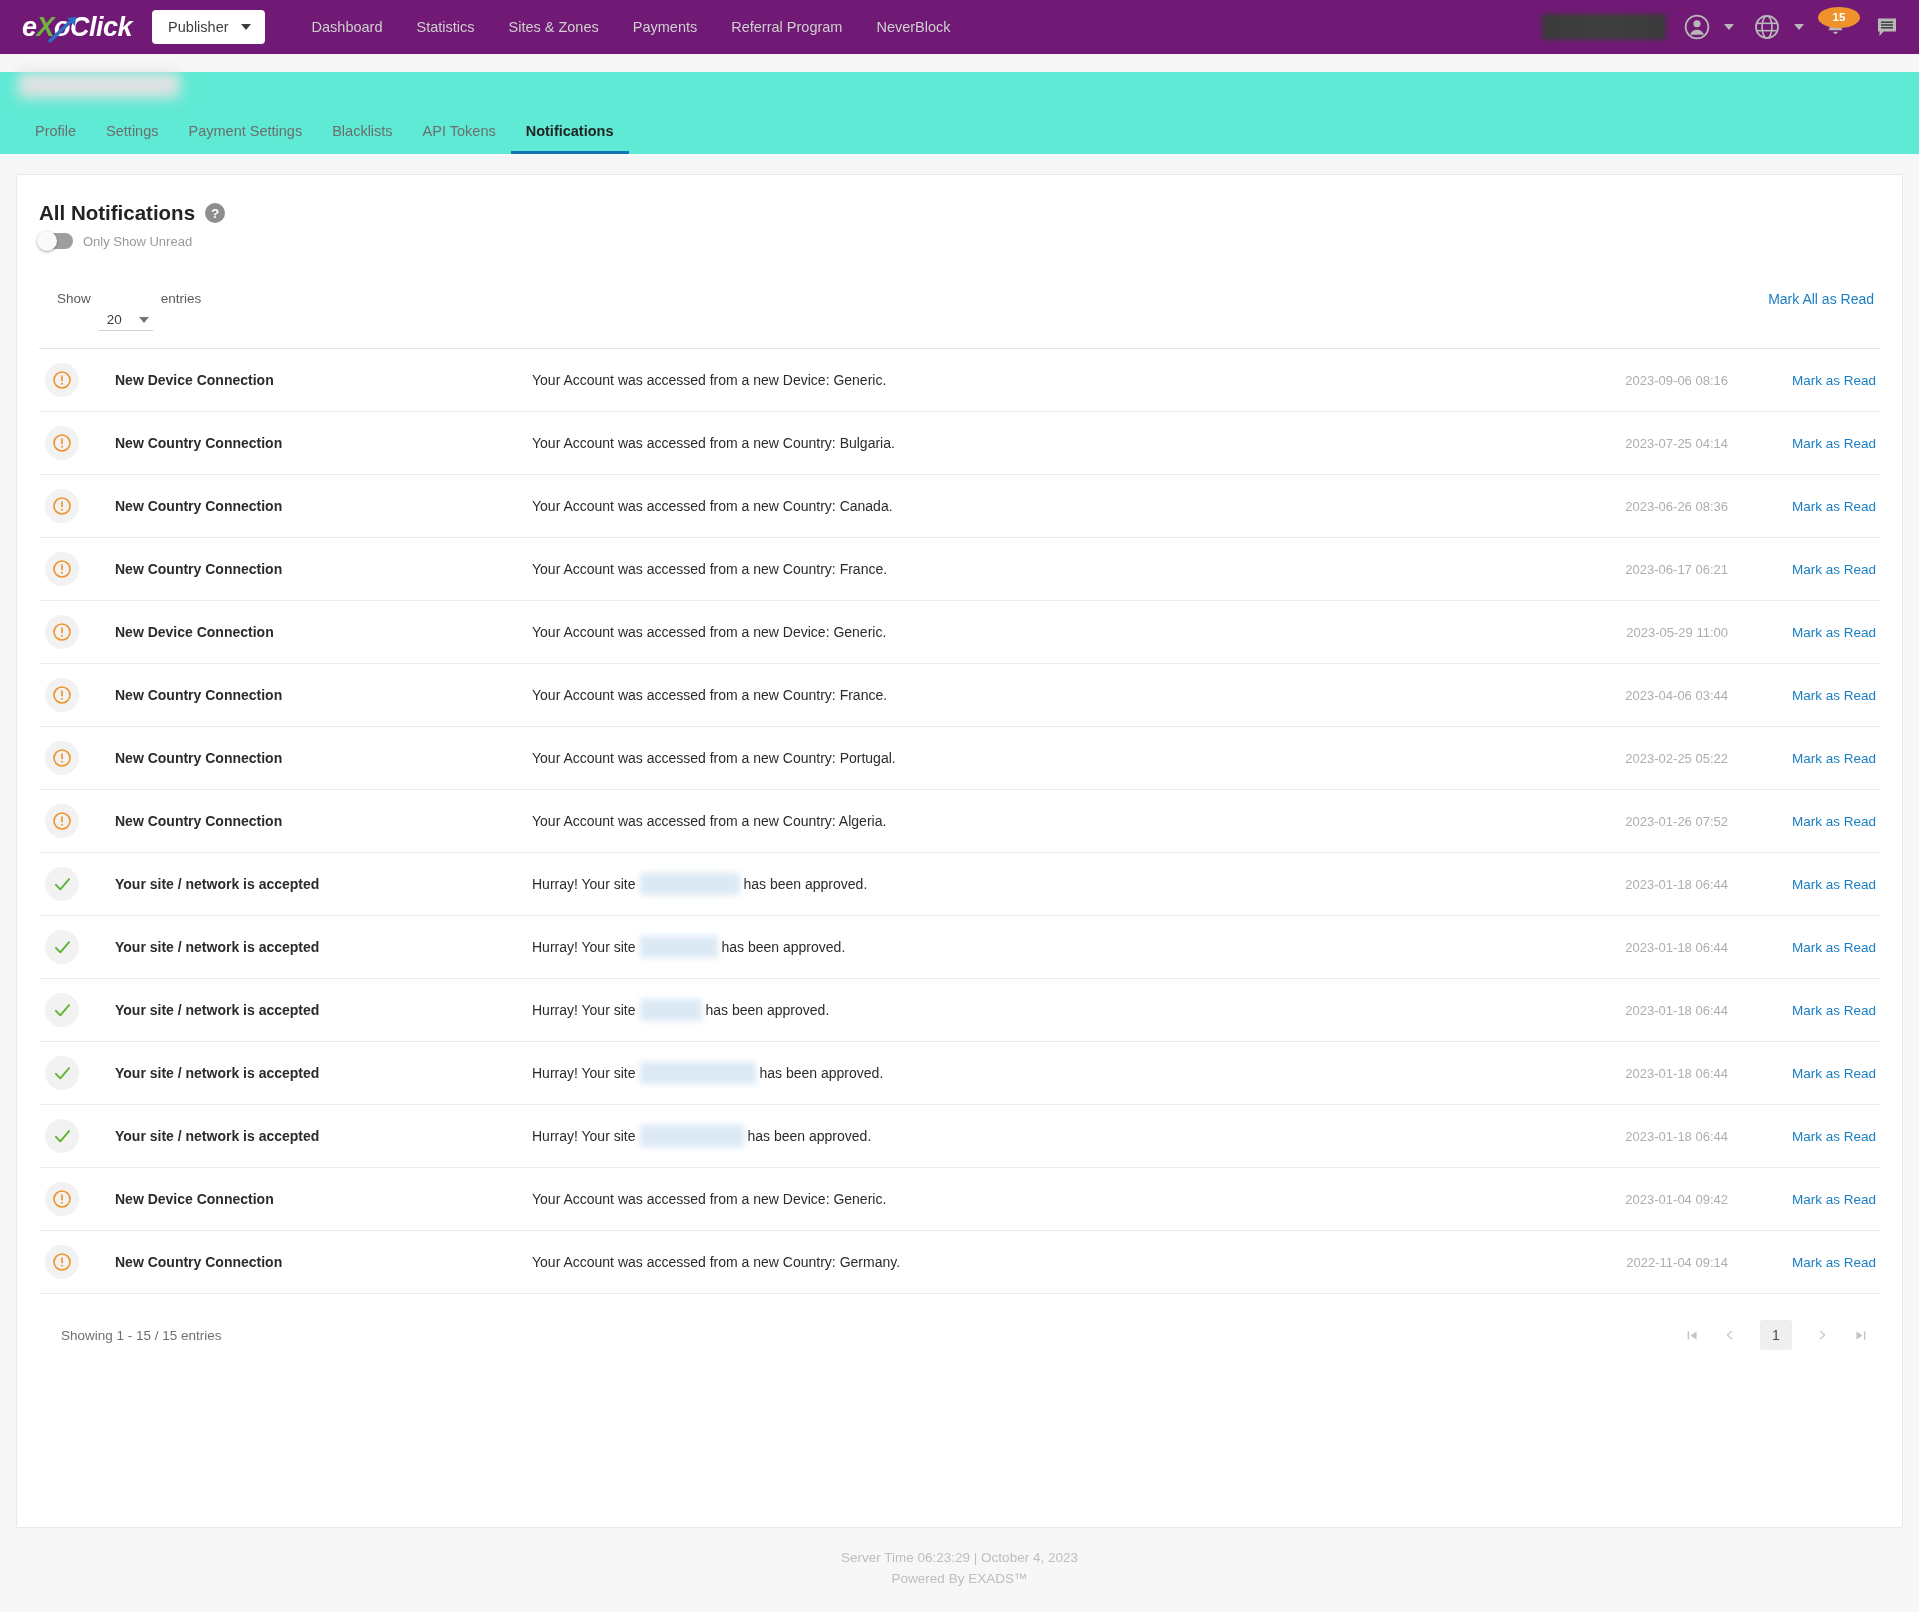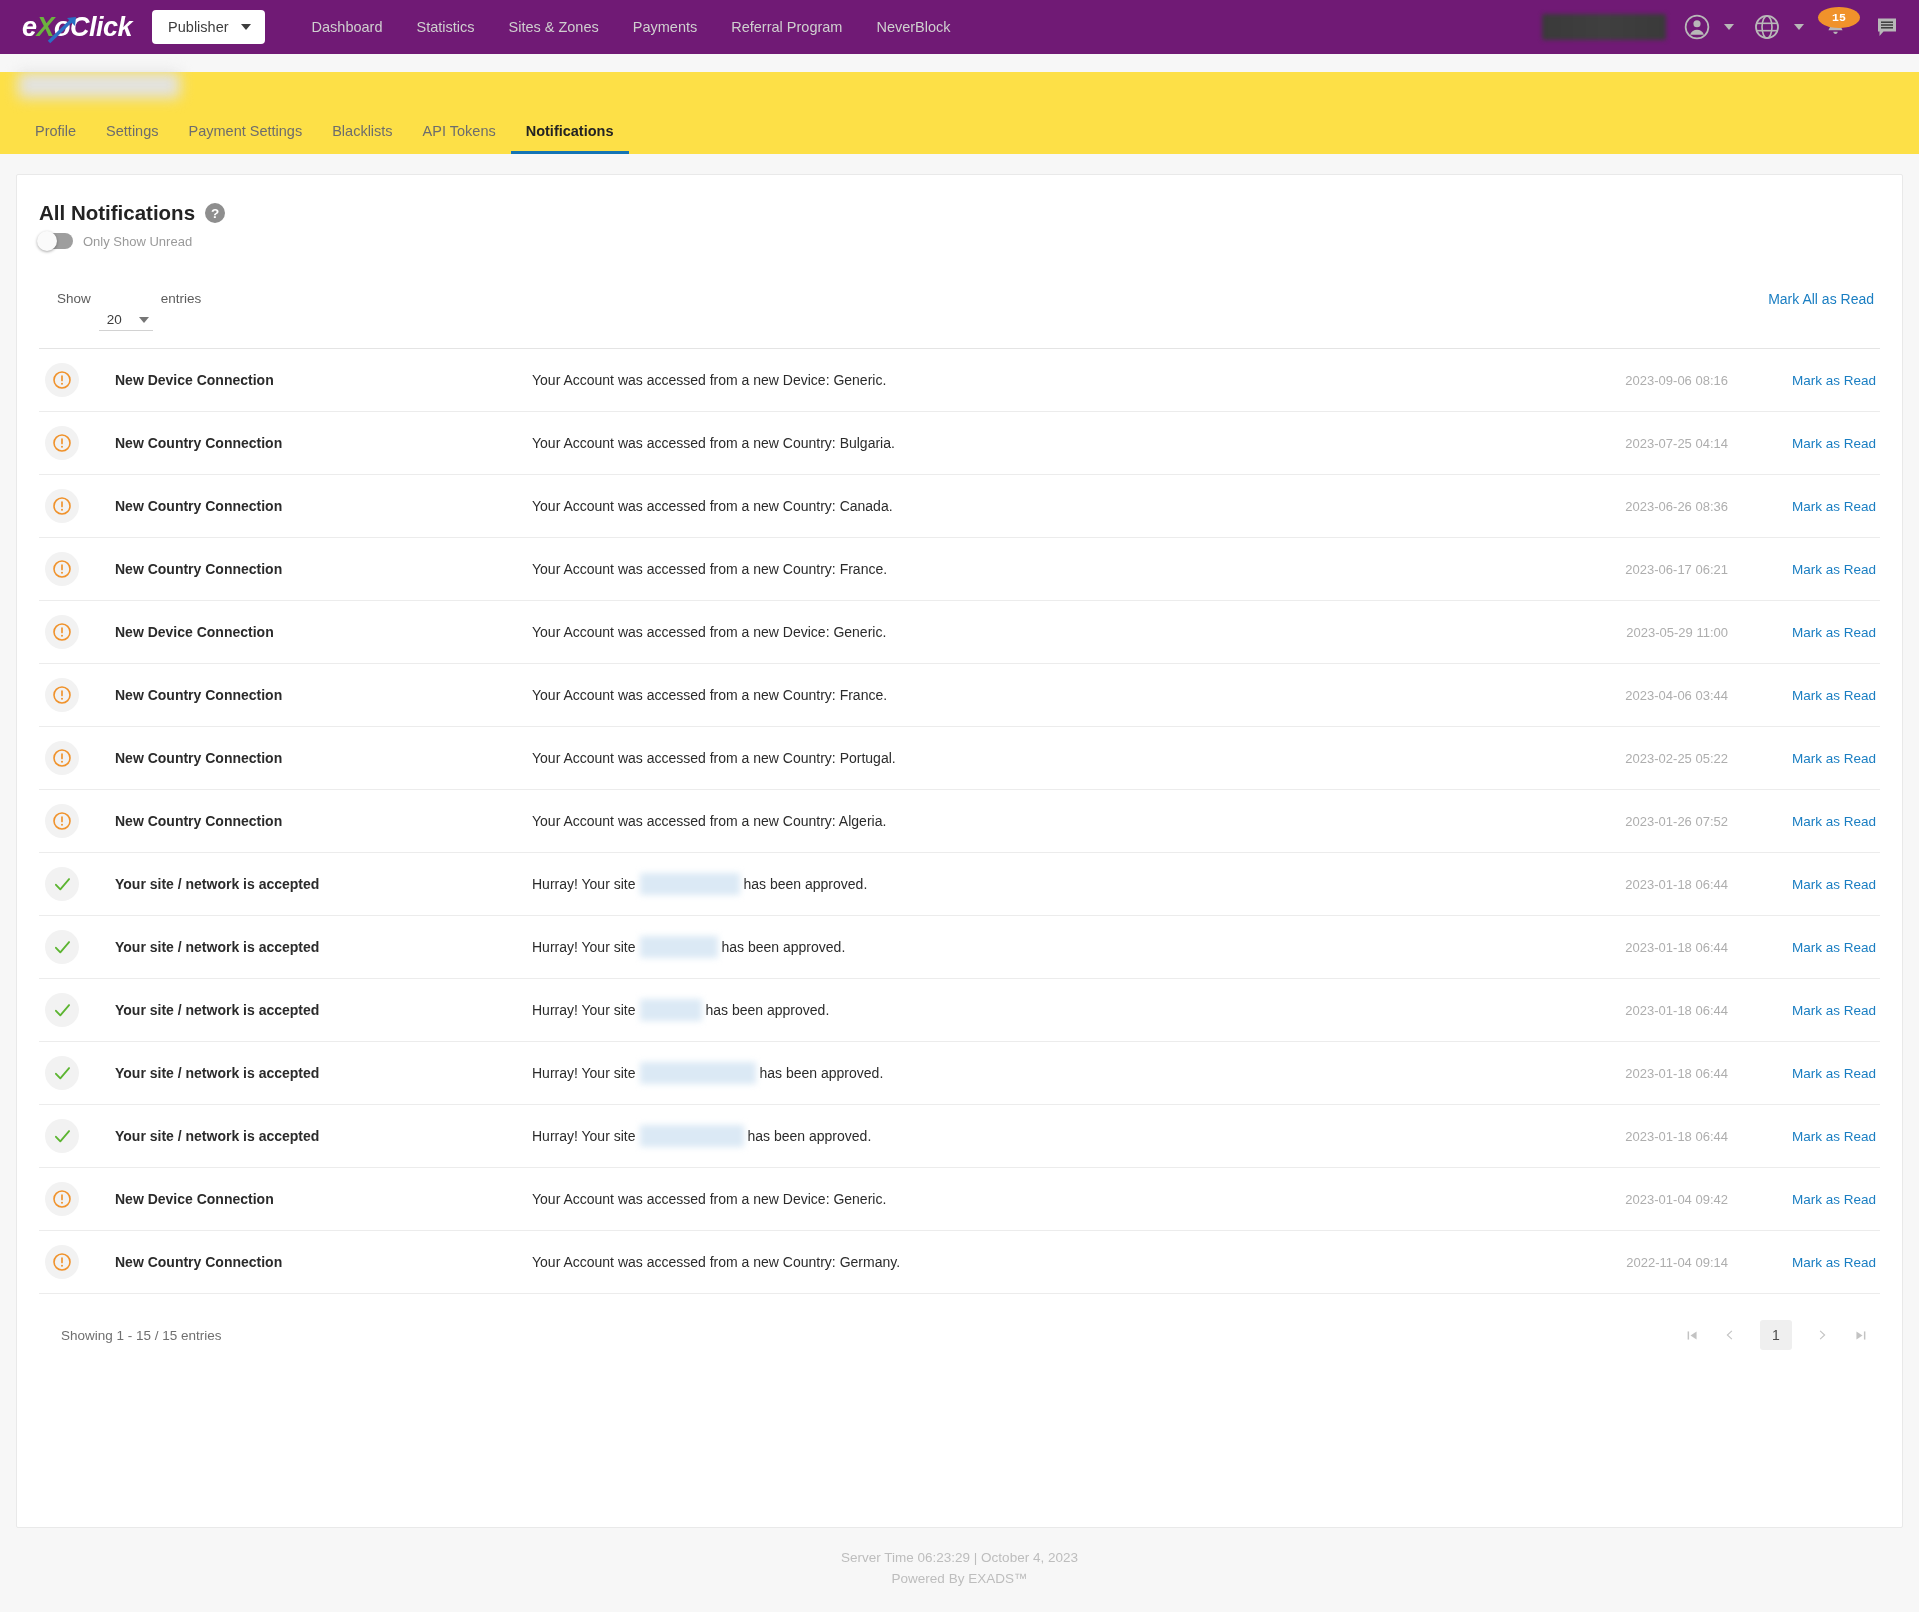--- a/index.html
+++ b/index.html
@@ -106,26 +106,25 @@
     background: #f0922b;
     color: #fff;
     font-size: 11.5px;
     font-weight: bold;
     border-radius: 50%;
     width: 42px; height: 21px;
     display: flex;
     align-items: center;
     justify-content: center;
     line-height: 1;
-    font-family: Liberation Mono, monospace;
   }
 
   
   .subheader {
-    background: #fde047;
+    background: #5eead4;
     padding: 0 0 0 0;
   }
   .redact-name {
     margin: 18px 0 0 18px;
     width: 162px;
     height: 26px;
     background: #e2e2e2;
     filter: blur(7px);
     border-radius: 2px;
   }

